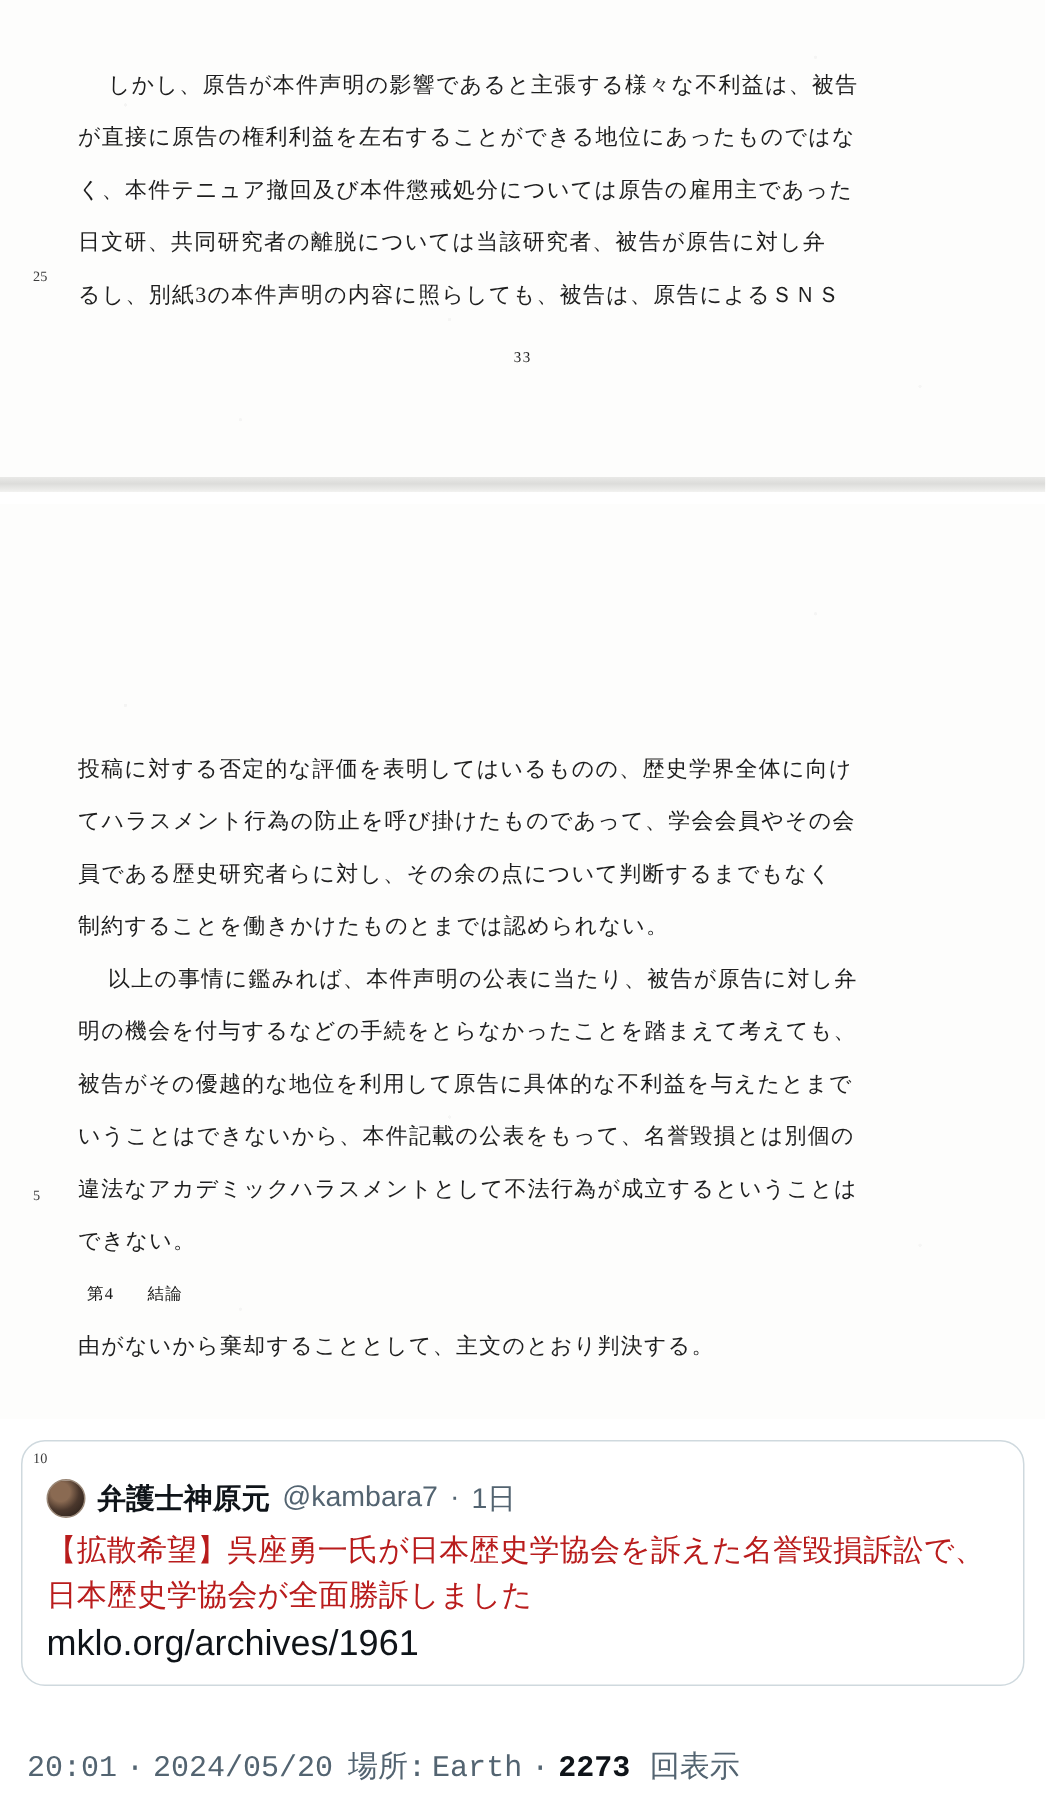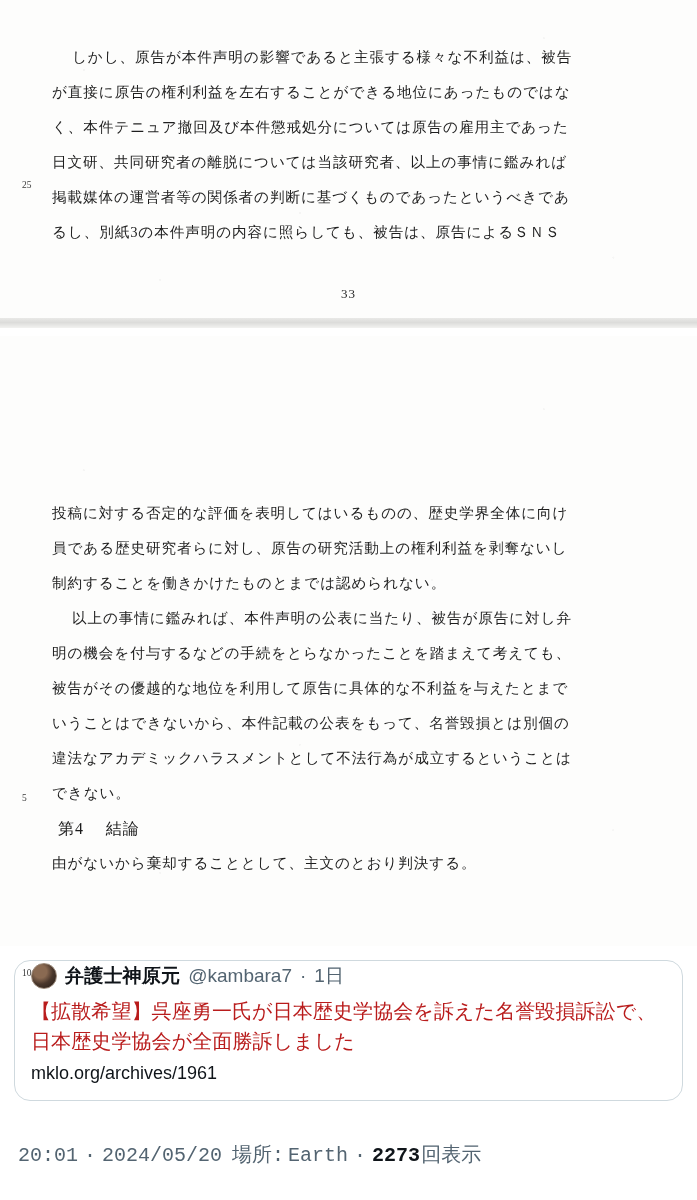--- a/index.html
+++ b/index.html
@@ -71,41 +71,41 @@
   .body-line.indent { text-indent: 20px; }
   .line-marker {
     position: absolute;
     left: 22px;
     font-size: 9.5px;
     color: #3a3a3a;
     font-family: "Liberation Serif", serif;
   }
   .page-number {
     text-align: center;
-    font-size: 13px;
-    margin-top: 36px;
+    font-size: 10px;
+    margin-top: 18px;
     color: #1e1e1e;
     letter-spacing: 1px;
   }
   .spacer-block { height: 160px; }
   .section-head {
-    font-size: 16px;
+    font-size: 11px;
     line-height: 35px;
     letter-spacing: 0.9px;
     padding-left: 6px;
   }
   .section-head .sec-label { margin-right: 22px; }
 
   
   .tweet-card {
     margin: 14px 14px 0 14px;
     border: 1px solid #cfd9de;
     border-radius: 16px;
     background: #ffffff;
-    padding: 2px 16px 12px 16px;
+    padding: 25px 16px 12px 16px;
   }
   .tweet-head {
     display: flex;
     align-items: center;
     gap: 8px;
   }
   .avatar {
     width: 26px;
     height: 26px;
     border-radius: 50%;
@@ -128,75 +128,75 @@
     margin-top: 7px;
     font-size: 20px;
     line-height: 30px;
     color: #b91c1c;
     letter-spacing: 0.1px;
     word-break: break-all;
   }
   .tweet-link {
     display: block;
     margin-top: 2px;
-    font-size: 18px;
+    font-size: 24px;
     line-height: 30px;
     color: #0f1419;
     text-decoration: none;
   }
 
   
   .tweet-meta {
     padding: 16px 18px 14px 18px;
     font-size: 20px;
     color: #536471;
     display: flex;
     align-items: baseline;
     flex-wrap: wrap;
     gap: 0px;
     font-family: Liberation Mono, monospace;
   }
   .tweet-meta .sep { margin: 0 6px; }
   .views-count {
     color: #0f1419;
     font-weight: bold;
-    margin-right: 1px;
+    margin-right: 13px;
   }
   .views-label { color: #536471; }
   .place-label { color: #536471; margin-right: 4px; }
   .place-value { color: #536471; }
 </style>
 </head>
 <body>
 
 <div class="screen">
 
   <div class="doc-scan">
 
     <div class="page top">
       <div class="line-marker" style="top:180px;">25</div>
       <div class="body-line indent">しかし、原告が本件声明の影響であると主張する様々な不利益は、被告</div>
       <div class="body-line">が直接に原告の権利利益を左右することができる地位にあったものではな</div>
       <div class="body-line">く、本件テニュア撤回及び本件懲戒処分については原告の雇用主であった</div>
-      <div class="body-line">日文研、共同研究者の離脱については当該研究者、以上の事情に鑑みれば</div>
-      <div class="body-line">掲載媒体の運営者等の関係者の判断に基づくものであったというべきであ</div>
+      <div class="body-line">日文研、共同研究者の離脱については当該研究者、被告が原告に対し弁</div>
       <div class="body-line">るし、別紙3の本件声明の内容に照らしても、被告は、原告によるＳＮＳ</div>
       <div class="page-number">33</div>
     </div>
 
     <div class="page-edge"></div>
     <div class="page-gap"></div>
 
     <div class="page bottom">
       <div class="spacer-block"></div>
       <div class="line-marker" style="top:457px;">5</div>
       <div class="line-marker" style="top:632px;">10</div>
 
       <div class="body-line">投稿に対する否定的な評価を表明してはいるものの、歴史学界全体に向け</div>
-      <div class="body-line">員である歴史研究者らに対し、原告の研究活動上の権利利益を剥奪ないし</div>
+      <div class="body-line">てハラスメント行為の防止を呼び掛けたものであって、学会会員やその会</div>
+      <div class="body-line">員である歴史研究者らに対し、その余の点について判断するまでもなく</div>
       <div class="body-line">制約することを働きかけたものとまでは認められない。</div>
       <div class="body-line indent">以上の事情に鑑みれば、本件声明の公表に当たり、被告が原告に対し弁</div>
       <div class="body-line">明の機会を付与するなどの手続をとらなかったことを踏まえて考えても、</div>
       <div class="body-line">被告がその優越的な地位を利用して原告に具体的な不利益を与えたとまで</div>
       <div class="body-line">いうことはできないから、本件記載の公表をもって、名誉毀損とは別個の</div>
       <div class="body-line">違法なアカデミックハラスメントとして不法行為が成立するということは</div>
       <div class="body-line">できない。</div>
 
       <div class="section-head">
         <span class="sec-label">第4</span><span>結論</span>

